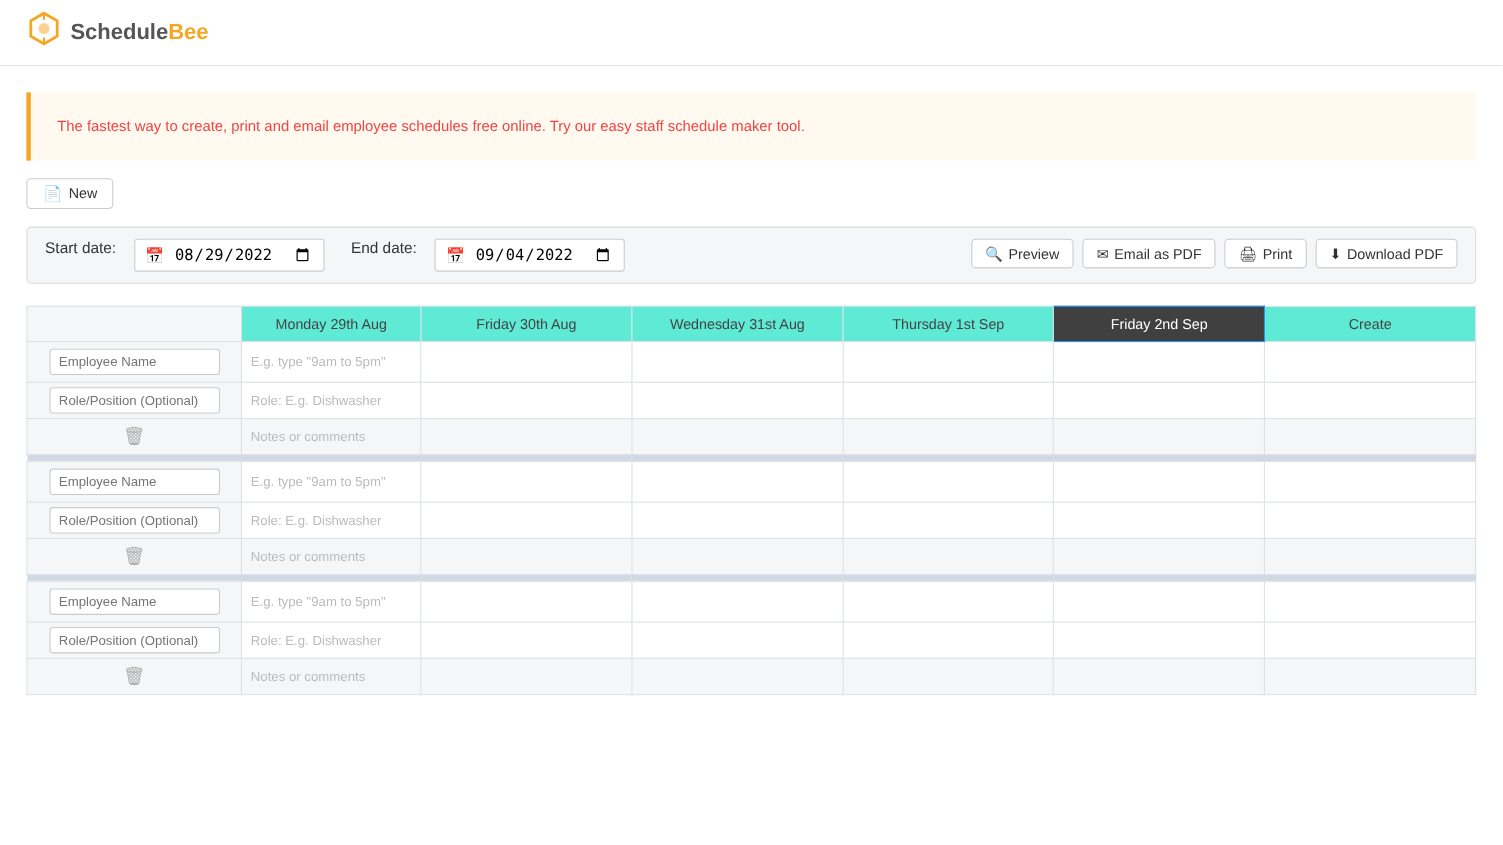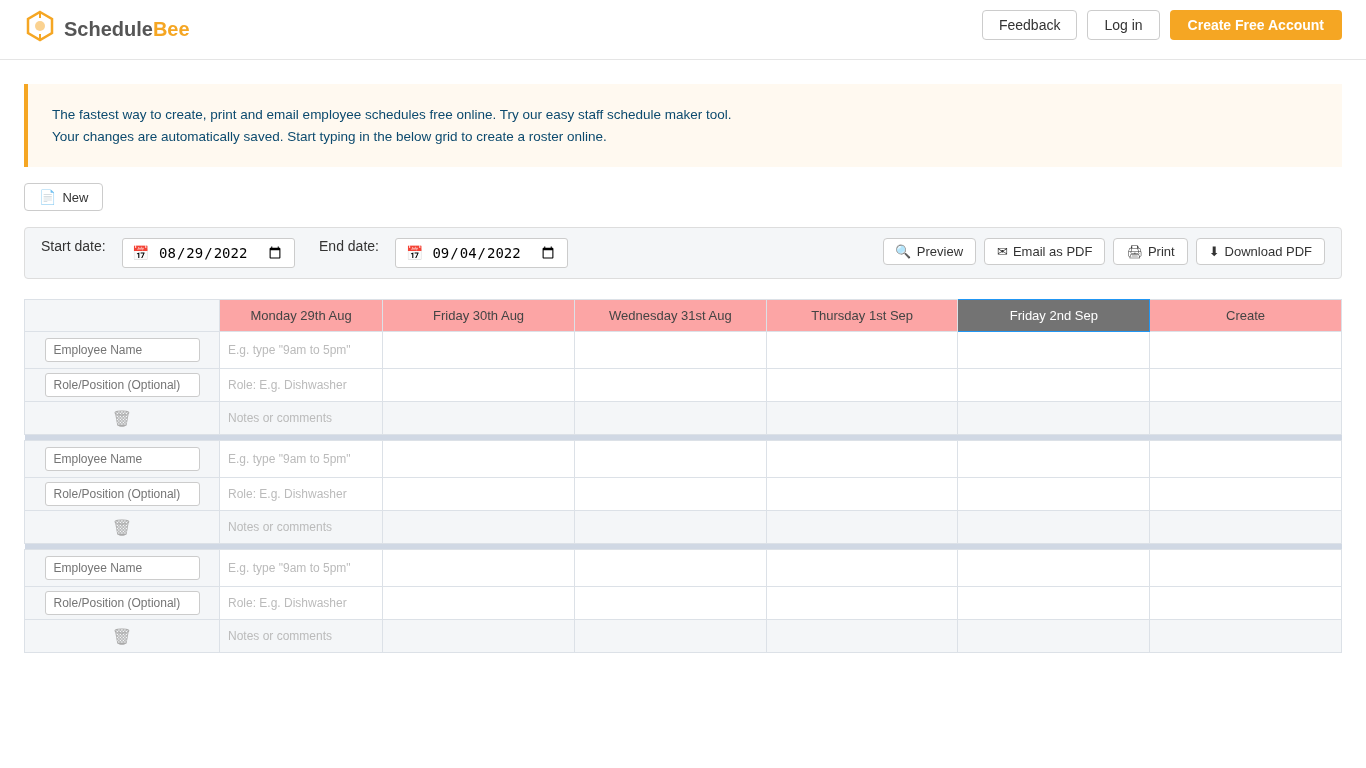--- a/index.html
+++ b/index.html
@@ -1,21 +1,21 @@
 <!DOCTYPE html>
 <html><head>
   <meta charset="utf-8">
   <style>
     * { box-sizing: border-box; margin: 0; padding: 0; }
     body { font-family: -apple-system, BlinkMacSystemFont, 'Segoe UI', Arial, sans-serif; font-size: 14px; color: #333; background: #fff; }
 
     
     .header {
       display: flex;
-      align-items: flex-start;
+      align-items: center;
       justify-content: space-between;
       padding: 10px 24px;
       border-bottom: 1px solid #e5e5e5;
     }
     .logo {
       display: flex;
       align-items: center;
       gap: 8px;
       font-size: 20px;
       font-weight: 700;
@@ -62,21 +62,21 @@
       font-size: 28px;
       font-weight: 400;
       color: #333;
       margin-bottom: 12px;
     }
     .hero h1 span {
       color: #f5a623;
       font-weight: 700;
     }
     .hero p {
-      color: #0c4a6e;
+      color: #ef4444;
       font-size: 13.5px;
       line-height: 1.6;
     }
 
     
     .main { padding: 0 24px 24px 24px; }
 
     .status-bar {
       margin-bottom: 14px;
       font-size: 13px;
@@ -139,30 +139,30 @@
       color: #333;
     }
 
     
     .schedule-table {
       width: 100%;
       border-collapse: collapse;
       font-size: 13px;
     }
     .schedule-table th {
-      background: #fca5a5;
+      background: #5eead4;
       border: 1px solid #dce1e7;
       padding: 8px 10px;
       text-align: center;
       font-weight: 500;
       color: #444;
       white-space: nowrap;
     }
     .schedule-table th.today {
-      background: #737373;
+      background: #404040;
       color: #fff;
       border-color: #2196F3;
     }
     .schedule-table td {
       border: 1px solid #dce1e7;
       padding: 0;
       vertical-align: middle;
     }
     .employee-col {
       background: #f4f6f8;
@@ -200,30 +200,24 @@
         <polygon points="16,2 28,9 28,23 16,30 4,23 4,9" fill="none" stroke="#f5a623" stroke-width="2.5"></polygon>
         <circle cx="16" cy="16" r="5" fill="#f5a623" opacity="0.5"></circle>
         <line x1="16" y1="2" x2="16" y2="8" stroke="#f5a623" stroke-width="2"></line>
         <line x1="16" y1="24" x2="16" y2="30" stroke="#f5a623" stroke-width="2"></line>
       </svg>
     </span>
     <span>
       <span class="logo-schedule">Schedule</span><span class="logo-bee">Bee</span>
     </span>
   </div>
-  <div class="header-actions">
-    <button class="btn-outline">Feedback</button>
-    <button class="btn-outline">Log in</button>
-    <button class="btn-orange">Create Free Account</button>
-  </div>
 </div>
 
 <div class="hero">
   <p>The fastest way to create, print and email employee schedules free online. Try our easy staff schedule maker tool.</p>
-  <p>Your changes are automatically saved. Start typing in the below grid to create a roster online.</p>
 </div>
 
 <div class="main">
 
 
   <div class="toolbar">
     <button class="btn-new">
       <span style="font-size:14px;">📄</span>
       <span>New</span>
     </button>

